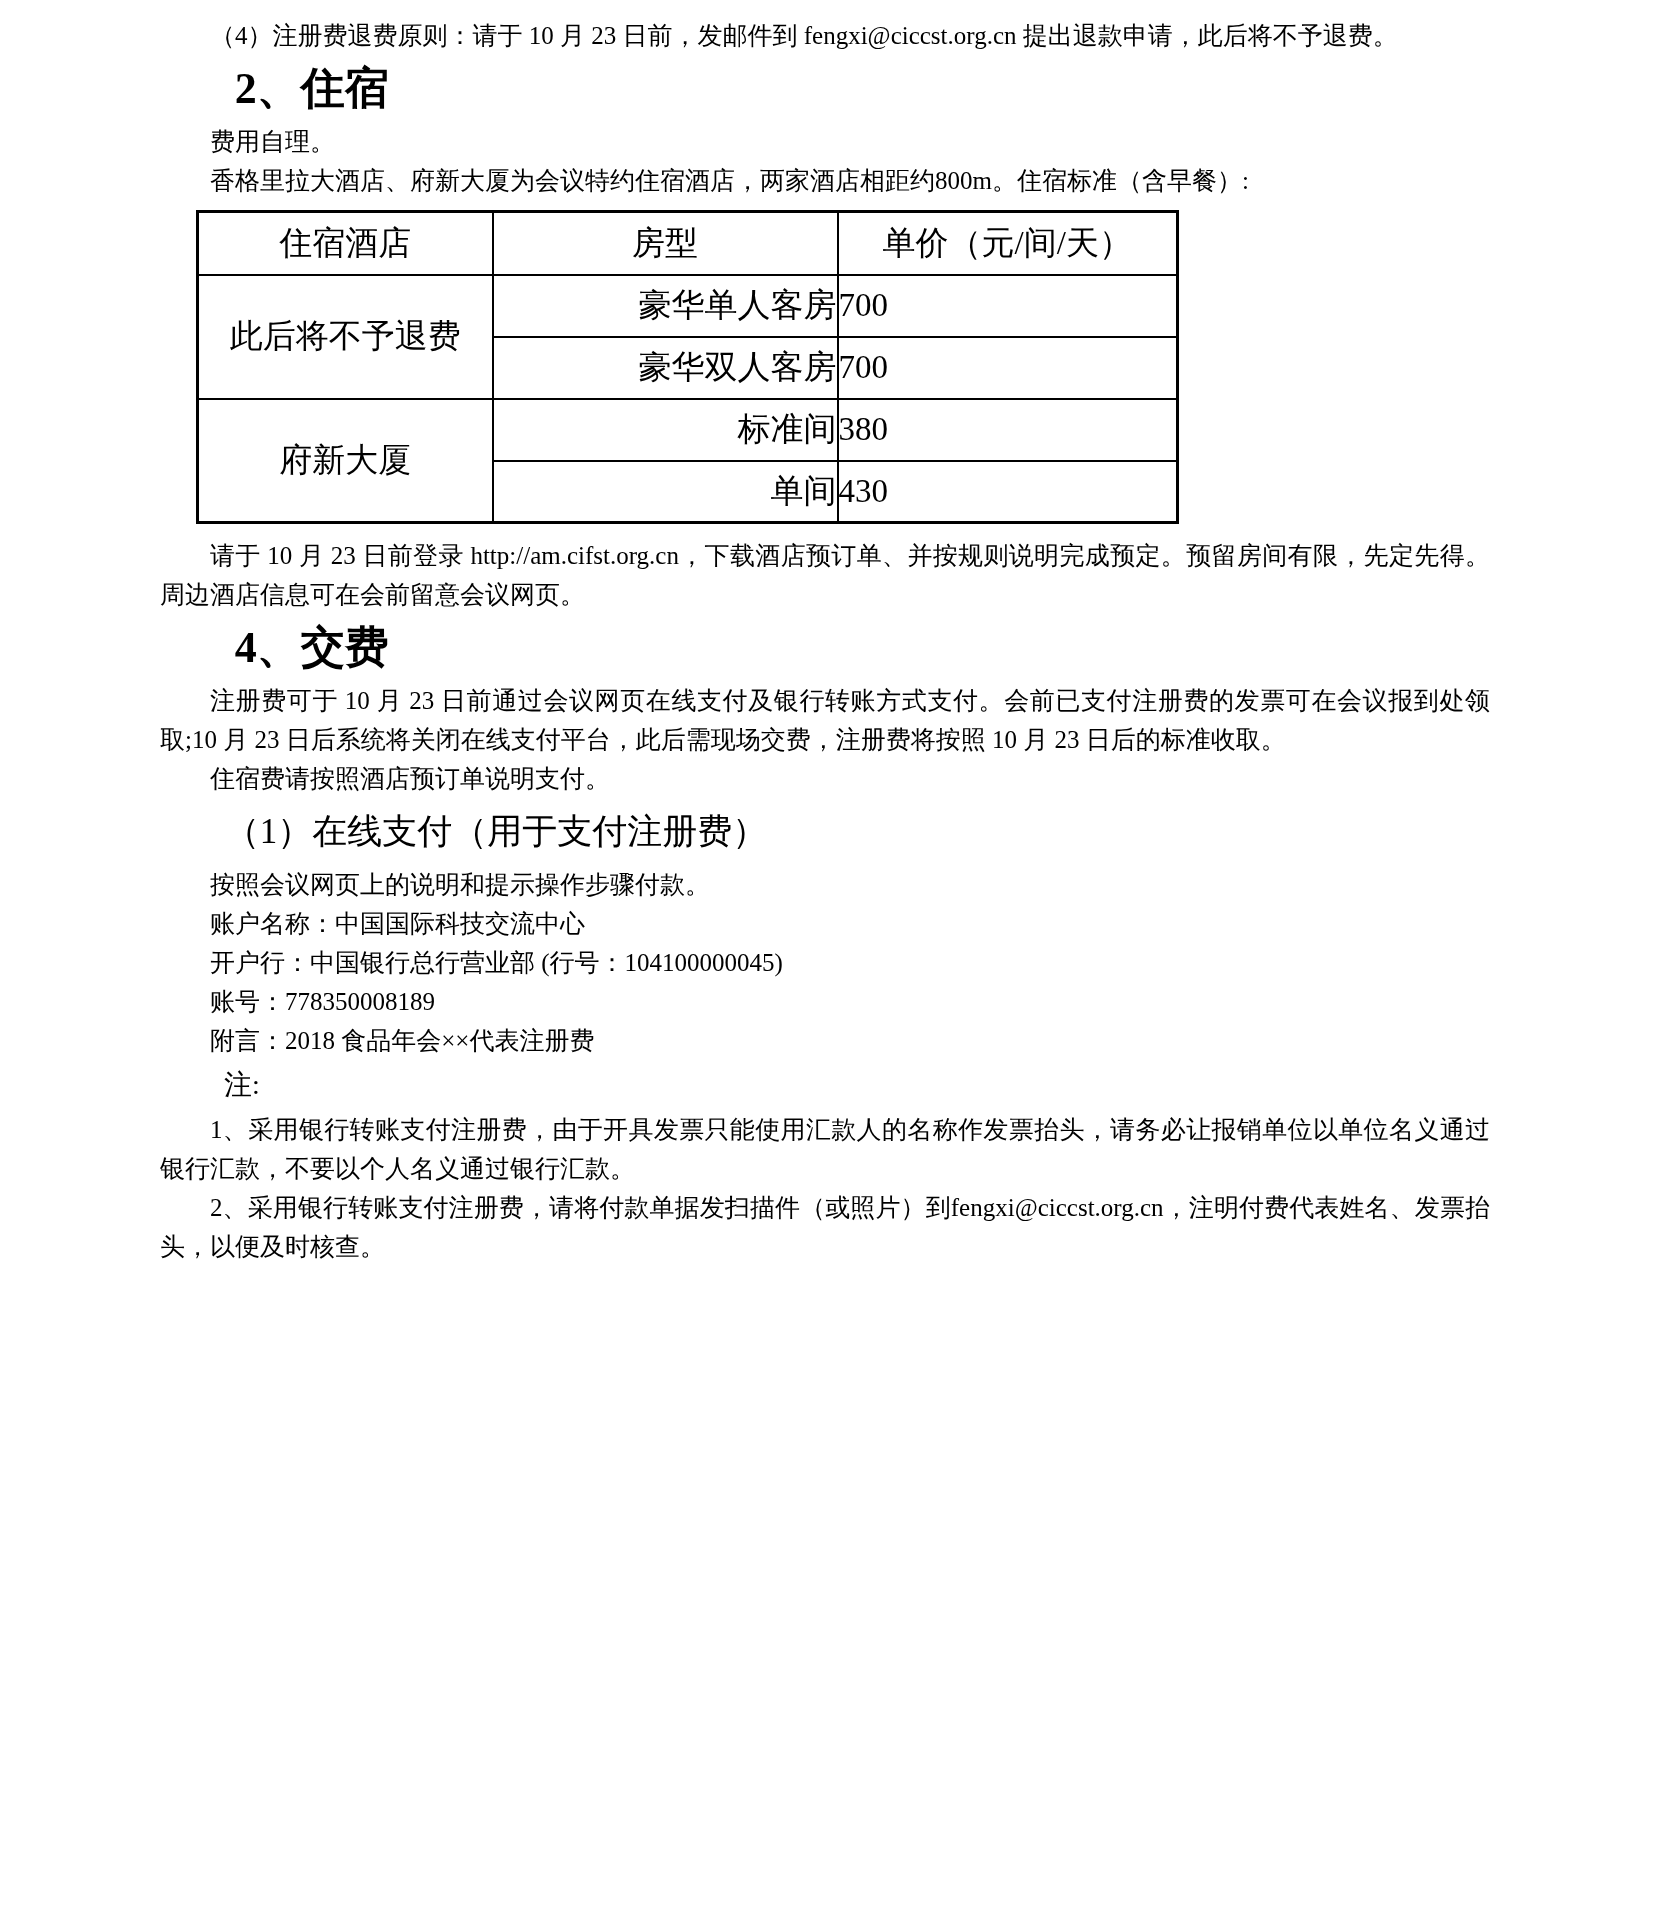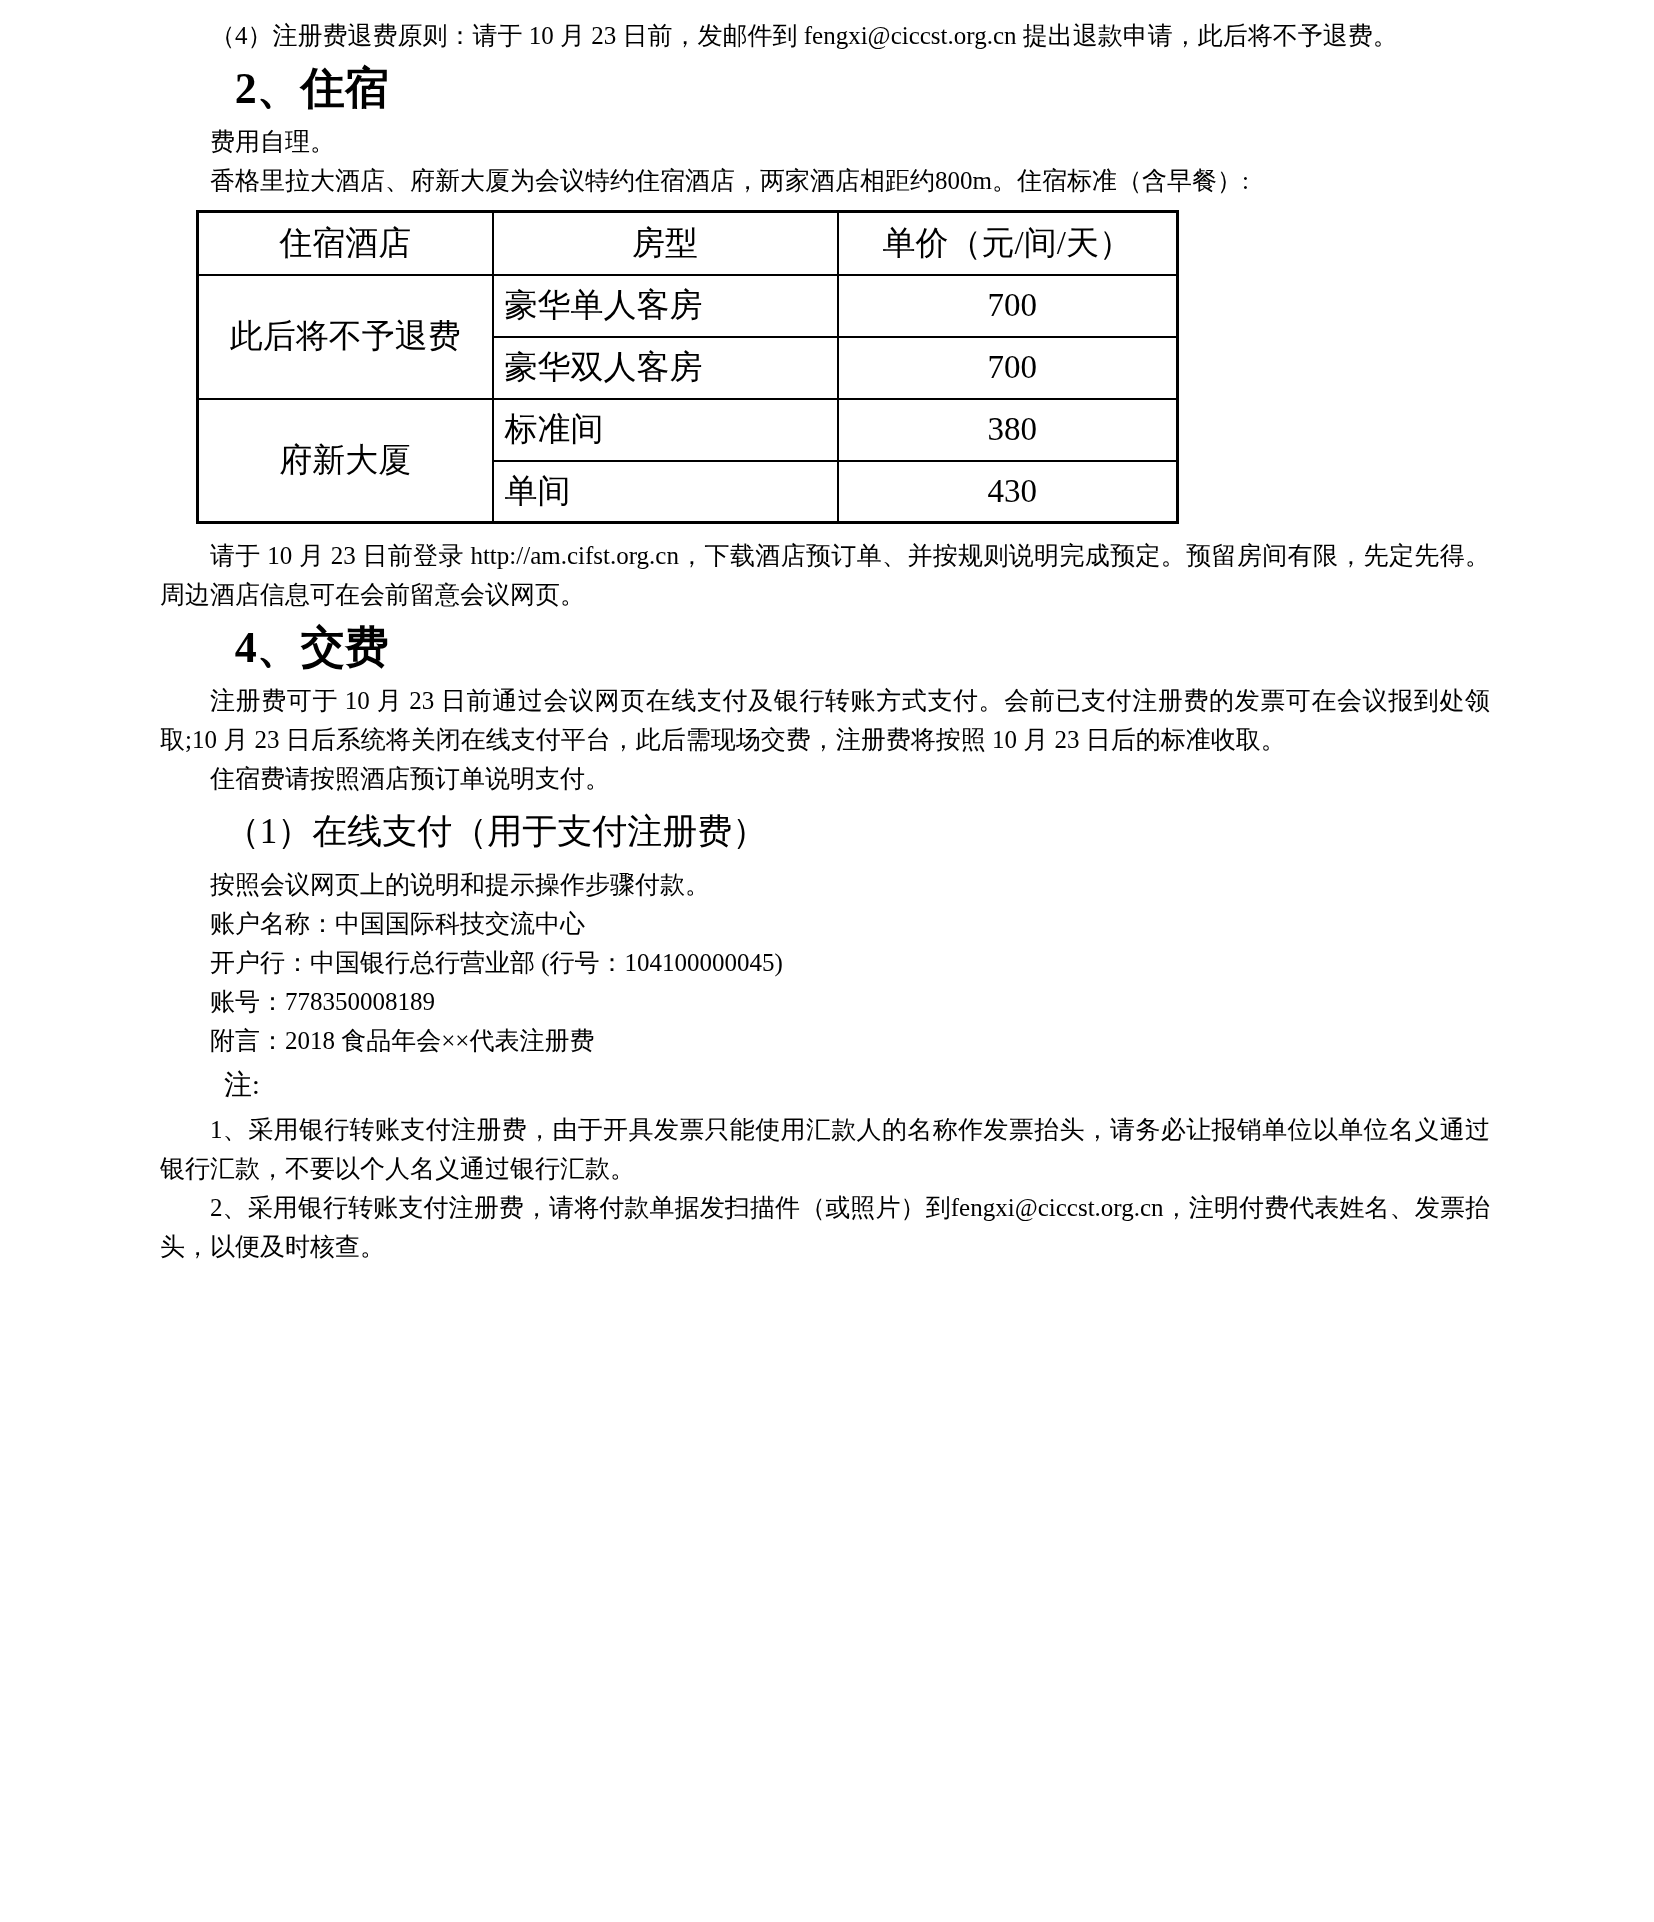--- a/index.html
+++ b/index.html
@@ -54,22 +54,22 @@
     font-size: 33px;
     font-weight: normal;
     vertical-align: middle;
   }
   .hotel-table th { height: 63px; text-align: center; }
   .hotel-table td { height: 62px; }
   .col-hotel { width: 295px; }
   .col-room  { width: 345px; }
   .col-price { width: 340px; }
   td.cell-hotel { text-align: center; }
-  td.cell-room  { text-align: left; padding-left: 11px; }
-  td.cell-price { text-align: center; padding-left: 10px; }
+  td.cell-room  { text-align: right; padding-left: 32px; }
+  td.cell-price { text-align: left; }
 </style>
 </head>
 <body>
 
 <div class="page">
 
   <p class="para indent">（4）注册费退费原则：请于 10 月 23 日前，发邮件到 fengxi@ciccst.org.cn 提出退款申请，此后将不予退费。</p>
 
   <p class="heading">2、住宿</p>
 

